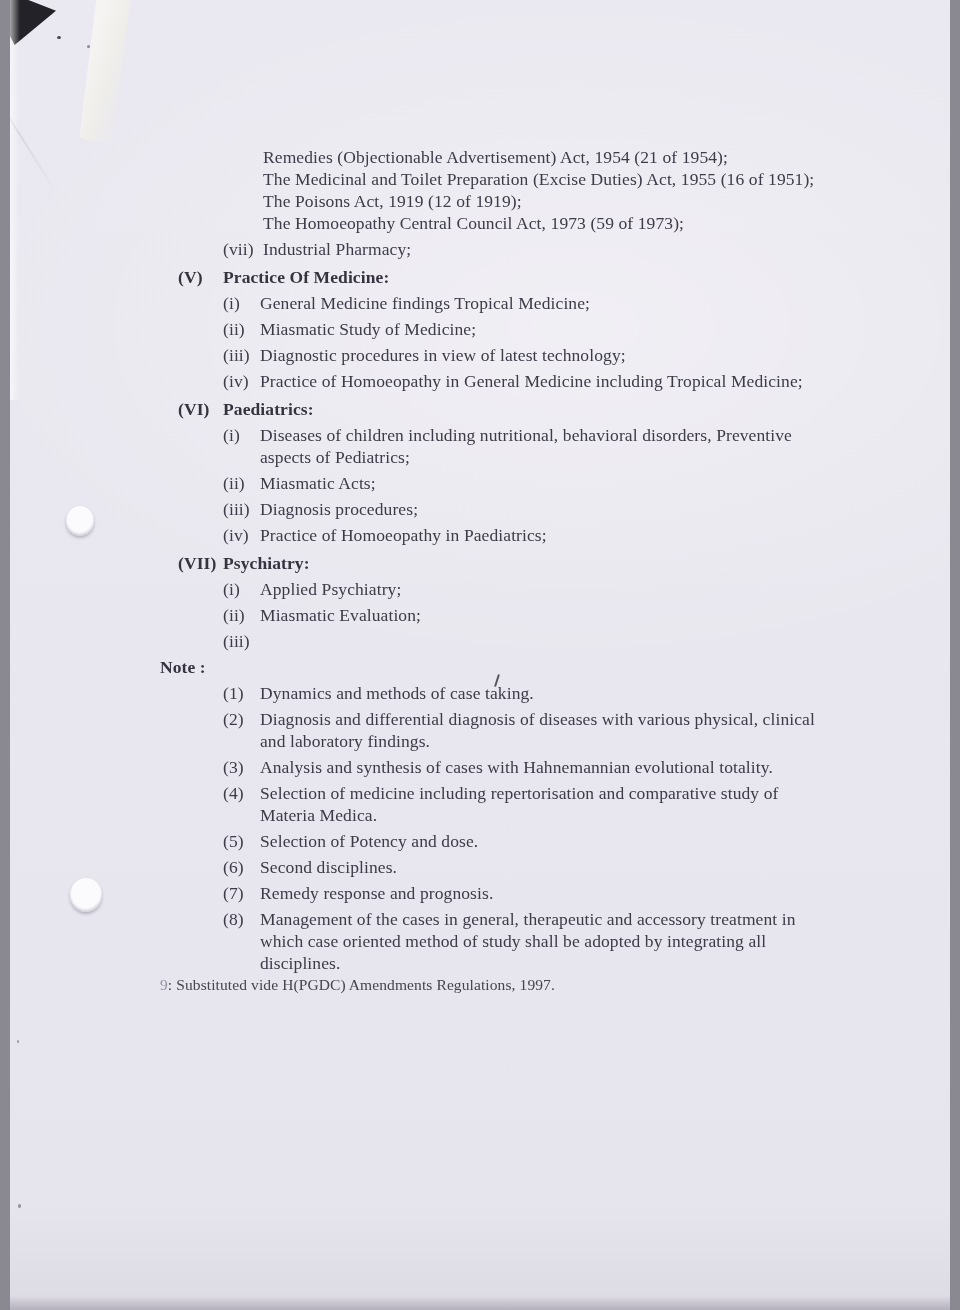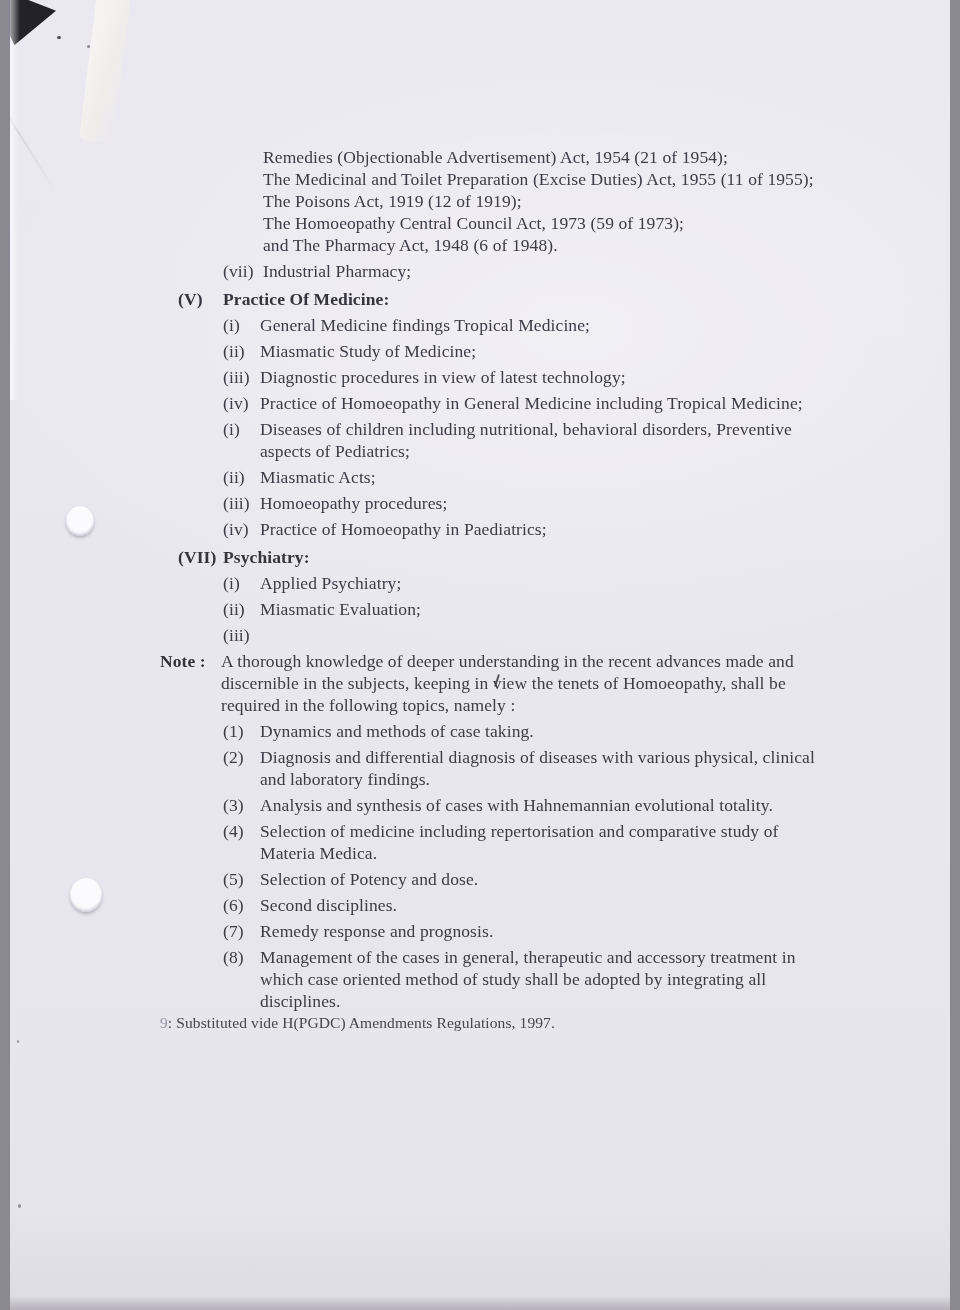--- a/index.html
+++ b/index.html
@@ -70,24 +70,23 @@
   <div class="speck" style="left:7px;top:1040px;width:2px;height:3px;opacity:.5;"></div>
   <div class="hole" style="left:56px;top:506px;width:28px;height:30px;"></div>
   <div class="hole" style="left:60px;top:878px;width:32px;height:34px;"></div>
   <div class="stray-slash"></div>
   <div class="bottom-shade"></div>
 
   <div class="content">
 
     <div class="acts-block">
       <p>Remedies (Objectionable Advertisement) Act, 1954 (21 of 1954);</p>
-      <p>The Medicinal and Toilet Preparation (Excise Duties) Act, 1955 (11 of 1955);</p>
+      <p>The Medicinal and Toilet Preparation (Excise Duties) Act, 1955 (16 of 1951);</p>
       <p>The Poisons Act, 1919 (12 of 1919);</p>
       <p>The Homoeopathy Central Council Act, 1973 (59 of 1973);</p>
-      <p>and The Pharmacy Act, 1948 (6 of 1948).</p>
     </div>
 
     <div class="row item-vii">
       <span class="marker">(vii)</span>
       <div class="w">Industrial Pharmacy;</div>
     </div>
 
     <div>
       <div class="row sec-head">
         <span class="marker">(V)</span>
@@ -107,32 +106,36 @@
           <div class="w">Diagnostic procedures in view of latest technology;</div>
         </div>
         <div class="row">
           <span class="marker">(iv)</span>
           <div class="w">Practice of Homoeopathy in General Medicine including Tropical Medicine;</div>
         </div>
       </div>
     </div>
 
     <div>
+      <div class="row sec-head">
+        <span class="marker">(VI)</span>
+        <span>Paediatrics:</span>
+      </div>
       <div class="sec-items">
         <div class="row">
           <span class="marker">(i)</span>
           <div class="w">Diseases of children including nutritional, behavioral disorders, Preventive aspects of Pediatrics;</div>
         </div>
         <div class="row">
           <span class="marker">(ii)</span>
           <div class="w">Miasmatic Acts;</div>
         </div>
         <div class="row">
           <span class="marker">(iii)</span>
-          <div class="w">Homoeopathy procedures;</div>
+          <div class="w">Diagnosis procedures;</div>
         </div>
         <div class="row">
           <span class="marker">(iv)</span>
           <div class="w">Practice of Homoeopathy in Paediatrics;</div>
         </div>
       </div>
     </div>
 
     <div>
       <div class="row sec-head">
@@ -149,21 +152,20 @@
           <div class="w">Miasmatic Evaluation;</div>
         </div>
         <div class="row">
           <span class="marker">(iii)</span>
         </div>
       </div>
     </div>
 
     <div class="row note-row">
       <span class="note-label">Note :</span>
-      <div class="note-text">A thorough knowledge of deeper understanding in the recent advances made and discernible in the subjects, keeping in view the tenets of Homoeopathy, shall be required in the following topics, namely :</div>
     </div>
 
     <div class="topics">
       <div class="row">
         <span class="marker">(1)</span>
         <div class="w">Dynamics and methods of case taking.</div>
       </div>
       <div class="row">
         <span class="marker">(2)</span>
         <div class="w">Diagnosis and differential diagnosis of diseases with various physical, clinical and laboratory findings.</div>

